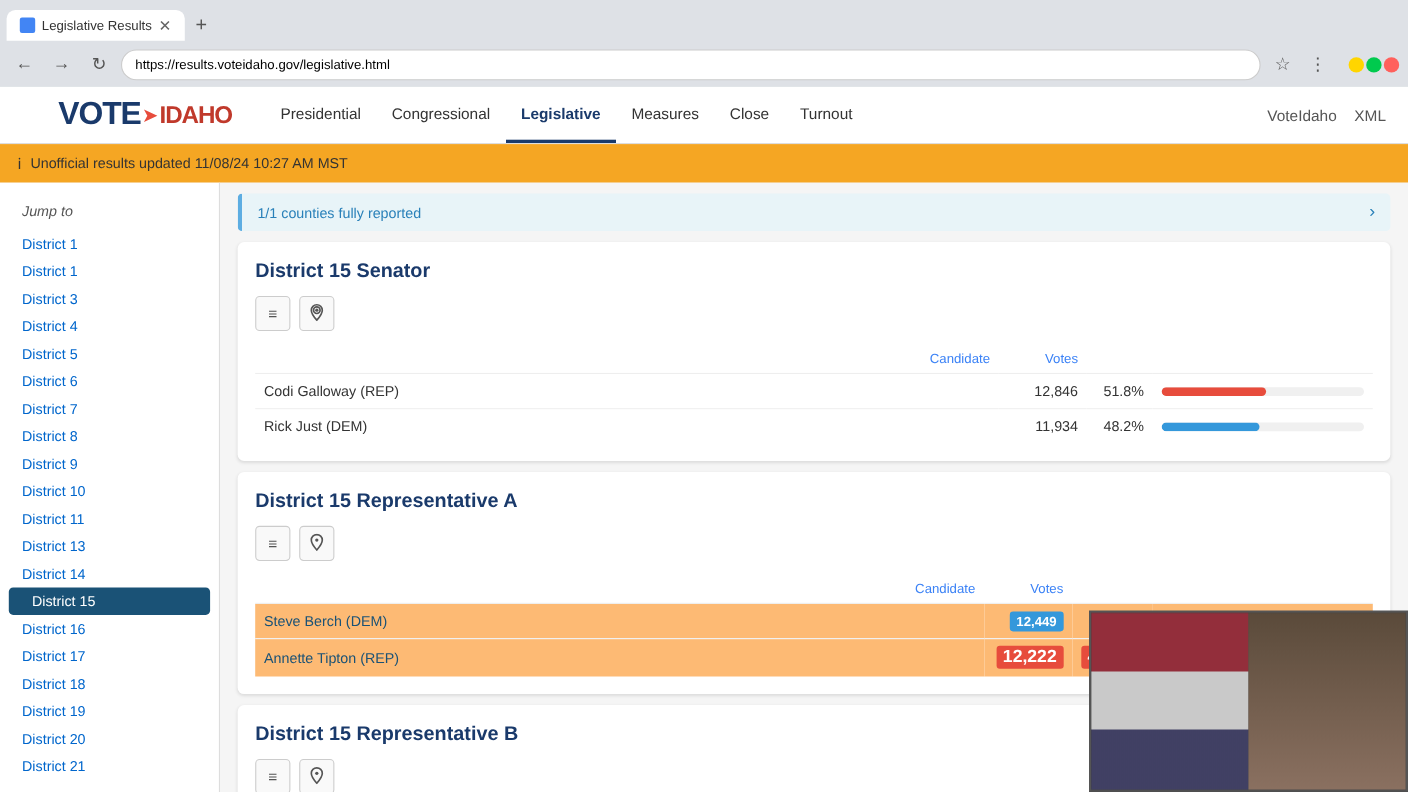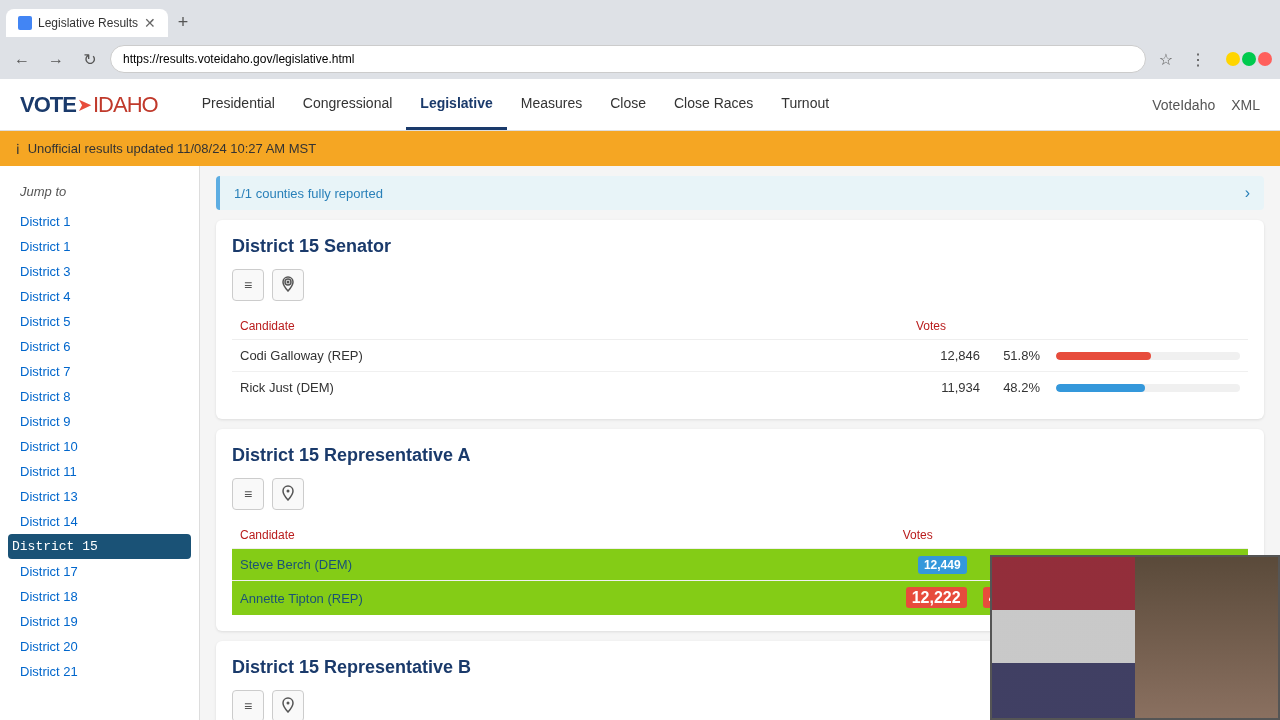--- a/index.html
+++ b/index.html
@@ -19,66 +19,66 @@
     .browser-extra-btns { display: flex; gap: 4px; }
     .window-controls { display: flex; gap: 2px; margin-left: 8px; }
     .win-btn { width: 14px; height: 14px; border: none; border-radius: 50%; cursor: pointer; }
     .win-minimize { background: #ffd500; }
     .win-maximize { background: #00ca4e; }
     .win-close { background: #ff605c; }
 
     
     .site-header { background: #fff; border-bottom: 1px solid #ddd; padding: 0 20px; display: flex; align-items: center; height: 52px; }
     .logo { display: flex; align-items: center; margin-right: 30px; }
-    .logo-vote { font-size: 22px; font-weight: 900; color: #1a3a6b; letter-spacing: -1px; }
-    .logo-idaho { font-size: 22px; font-weight: 400; color: #c0392b; letter-spacing: -1px; }
+    .logo-vote { font-size: 29px; font-weight: 900; color: #1a3a6b; letter-spacing: -1px; margin-left: 33px; }
+    .logo-idaho { font-size: 22px; font-weight: 700; color: #c0392b; letter-spacing: -1px; }
     .logo-arrow { color: #e74c3c; font-size: 18px; margin: 0 1px; }
     .nav { display: flex; gap: 0; }
     .nav-item { padding: 16px 14px; font-size: 14px; color: #333; cursor: pointer; text-decoration: none; }
     .nav-item.active { color: #1a3a6b; font-weight: bold; border-bottom: 3px solid #1a3a6b; }
     .nav-right { margin-left: auto; display: flex; gap: 16px; font-size: 14px; color: #555; cursor: pointer; }
 
     
     .alert-banner { background: #f5a623; padding: 8px 16px; display: flex; align-items: center; gap: 8px; font-size: 13px; color: #333; }
     .alert-icon { font-size: 14px; }
 
     
     .main-layout { display: flex; height: calc(720px - 52px - 30px - 26px); overflow: hidden; }
 
     
     .sidebar { width: 200px; min-width: 200px; background: #fff; border-right: 1px solid #ddd; overflow-y: auto; padding: 12px 0; }
     .sidebar-jump { padding: 6px 20px; font-size: 13px; color: #555; font-style: italic; margin-bottom: 4px; }
     .sidebar-item { padding: 5px 20px; font-size: 13px; color: #0066cc; cursor: pointer; }
-    .sidebar-item.active { color: #fff; background: #1a5276; border-radius: 4px; margin: 0 8px; padding: 5px 4px; font-family: Liberation Mono, monospace; }
+    .sidebar-item.active { color: #fff; background: #1a5276; border-radius: 4px; margin: 0 8px; padding: 5px 21px; }
 
     
     .content { flex: 1; overflow-y: auto; padding: 0; background: #f5f5f5; }
 
     
     .counties-banner { background: #e8f4f8; border-left: 4px solid #5dade2; margin: 10px 16px; padding: 8px 14px; display: flex; align-items: center; justify-content: space-between; border-radius: 4px; font-size: 13px; color: #2980b9; }
     .counties-arrow { color: #2980b9; font-size: 16px; }
 
     
     .race-section { background: #fff; margin: 10px 16px; border-radius: 6px; padding: 16px; box-shadow: 0 1px 3px rgba(0,0,0,0.1); }
     .race-title { font-size: 18px; font-weight: 600; color: #1a3a6b; margin-bottom: 12px; }
     .race-icons { display: flex; gap: 8px; margin-bottom: 12px; }
     .race-icon-btn { width: 32px; height: 32px; border: 1px solid #ccc; border-radius: 4px; background: #f9f9f9; display: flex; align-items: center; justify-content: center; cursor: pointer; font-size: 14px; color: #555; }
 
     
     .candidate-table { width: 100%; border-collapse: collapse; }
-    .candidate-table th { text-align: left; padding: 6px 8px; font-size: 12px; color: #b91c1c; font-weight: normal; border-bottom: 1px solid #eee; }
+    .candidate-table th { text-align: right; padding: 6px 8px; font-size: 12px; color: #3b82f6; font-weight: normal; border-bottom: 1px solid #eee; }
     .candidate-table td { padding: 8px 8px; font-size: 13px; border-bottom: 1px solid #f0f0f0; vertical-align: middle; }
     .candidate-table tr:last-child td { border-bottom: none; }
     .votes-col { text-align: right; width: 80px; }
     .pct-col { width: 60px; text-align: right; }
     .bar-col { width: 200px; }
     .bar-container { height: 8px; background: #f0f0f0; border-radius: 4px; overflow: hidden; }
     .bar-rep { background: #e74c3c; height: 100%; border-radius: 4px; }
     .bar-dem { background: #3498db; height: 100%; border-radius: 4px; }
-    .highlight-row { background: #84cc16; margin-top: 41px; }
+    .highlight-row { background: #fdba74; margin-top: 41px; }
     .highlight-row td { color: #1a5276; }
     .pct-badge-rep { background: #e74c3c; color: #fff; padding: 2px 6px; border-radius: 3px; font-size: 16px; font-weight: bold; }
     .pct-badge-dem { background: #3498db; color: #fff; padding: 2px 6px; border-radius: 3px; font-size: 12px; font-weight: bold; }
 
     
     .video-overlay { position: fixed; bottom: 0; right: 0; width: 290px; height: 165px; background: #333; border: 2px solid #555; overflow: hidden; z-index: 999; }
     .video-person { width: 100%; height: 100%; background: #4a4a4a; position: relative; }
     .video-flag { position: absolute; left: 0; top: 0; width: 50%; height: 100%; background: linear-gradient(180deg, #b22234 33%, #fff 33%, #fff 66%, #3c3b6e 66%); opacity: 0.7; }
 
     
@@ -120,21 +120,20 @@
     <span class="logo-vote">VOTE</span>
     <span class="logo-arrow">➤</span>
     <span class="logo-idaho">IDAHO</span>
   </div>
   <nav class="nav">
     <a class="nav-item">Presidential</a>
     <a class="nav-item">Congressional</a>
     <a class="nav-item active">Legislative</a>
     <a class="nav-item">Measures</a>
     <a class="nav-item">Close</a>
-    <a class="nav-item">Close Races</a>
     <a class="nav-item">Turnout</a>
   </nav>
   <div class="nav-right">
     <a>VoteIdaho</a>
     <a>XML</a>
   </div>
 </div>
 
 <div class="alert-banner">
   <span class="alert-icon">ℹ</span>
@@ -152,20 +151,21 @@
     <div class="sidebar-item">District 5</div>
     <div class="sidebar-item">District 6</div>
     <div class="sidebar-item">District 7</div>
     <div class="sidebar-item">District 8</div>
     <div class="sidebar-item">District 9</div>
     <div class="sidebar-item">District 10</div>
     <div class="sidebar-item">District 11</div>
     <div class="sidebar-item">District 13</div>
     <div class="sidebar-item">District 14</div>
     <div class="sidebar-item active">District 15</div>
+    <div class="sidebar-item">District 16</div>
     <div class="sidebar-item">District 17</div>
     <div class="sidebar-item">District 18</div>
     <div class="sidebar-item">District 19</div>
     <div class="sidebar-item">District 20</div>
     <div class="sidebar-item">District 21</div>
 
   </div>
 
   <div class="content">
 

